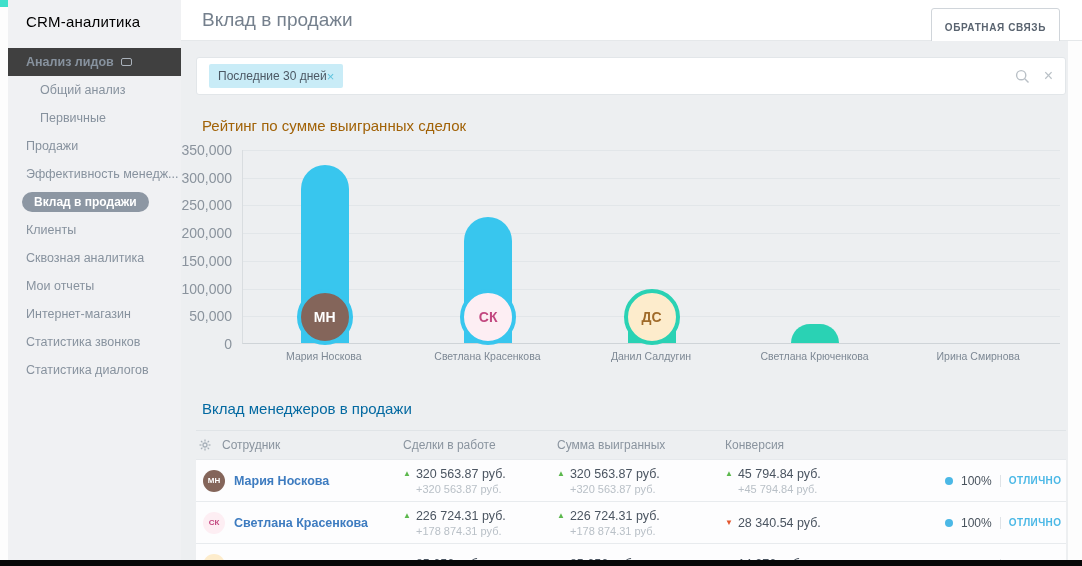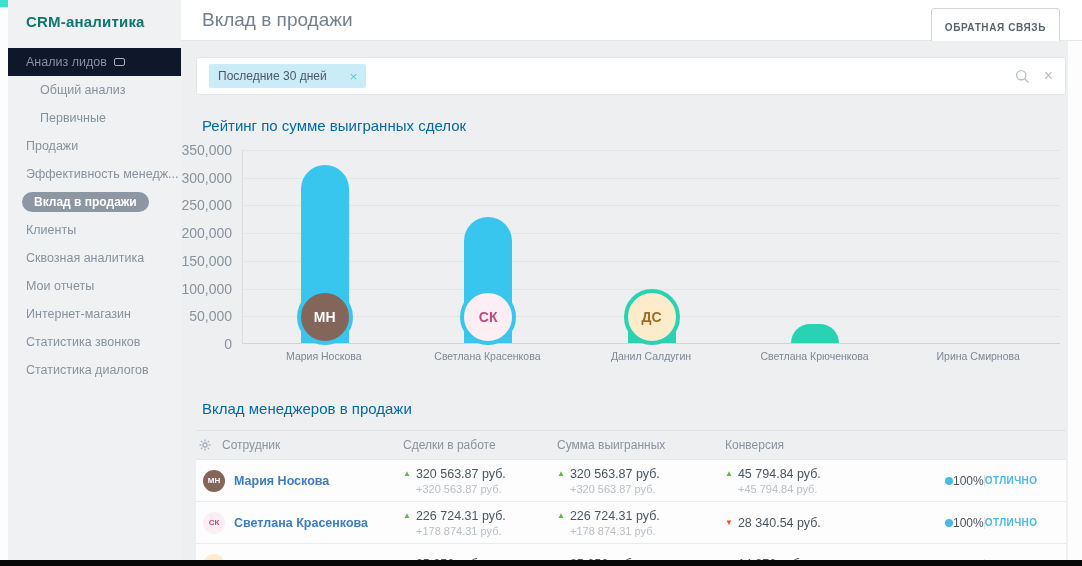--- a/index.html
+++ b/index.html
@@ -6,52 +6,52 @@
   html,body { width:1082px; height:566px; overflow:hidden;
     font-family:"Liberation Sans","DejaVu Sans",sans-serif; background:#fff; }
   .app { position:relative; width:1082px; height:566px; background:#fff; }
 
   
   .edge-strip { position:absolute; left:0; top:0; width:8px; height:560px; background:#fdfdfd; }
   .edge-notch { position:absolute; left:0; top:0; width:8px; height:7px; background:#3fe0cb; }
 
   
   .sidebar { position:absolute; left:8px; top:0; width:173px; height:560px; background:#f0f1f3; }
-  .sidebar-title { padding:13px 0 0 18px; font-size:15px; font-weight:bold; color:#0f766e; letter-spacing:.2px; }
+  .sidebar-title { padding:13px 0 0 18px; font-size:15px; font-weight:normal; color:#000000; letter-spacing:.2px; }
   .nav { position:absolute; top:48px; left:0; right:0; }
   .nav-item { height:28px; line-height:28px; padding-left:18px; font-size:12.5px; color:#87929e;
     white-space:nowrap; overflow:hidden; text-overflow:ellipsis; cursor:pointer; display:flex; align-items:center; gap:7px;}
-  .nav-item.highlight { background:#0f172a; }
+  .nav-item.highlight { background:#404040;font-weight:bold; }
   .nav-item.indent { padding-left:32px; }
   .nav-item.selected-wrap { padding-left:14px; }
   .pill { background:#8d97a3; color:#fff; font-weight:bold; font-size:12px; border-radius:12px;
     padding:4px 12px; line-height:1; }
   .mini-badge { display:inline-block; width:11px; height:8px; border:1px solid #aab2bb; border-radius:2px; }
 
   
   .main { position:absolute; left:181px; top:0; width:901px; height:566px; background:#fff; }
   .topbar { position:absolute; left:0; top:0; width:901px; height:41px; background:#fff; border-bottom:1px solid #e5e8ea; }
   .page-title { position:absolute; left:21px; top:9px; font-size:19px; color:#75808d; }
   .feedback-btn { position:absolute; right:22px; top:8px; height:38px; padding:0 13px; background:#fff;
     border:1px solid #d0d5da; border-radius:3px; font-size:10px; font-weight:bold; letter-spacing:.6px;
     color:#5a6470; cursor:pointer; font-family:inherit; }
 
   .content { position:absolute; left:0; top:41px; width:887px; height:519px; background:#edeff1; }
 
   
   .filter-card { position:absolute; left:15px; top:16px; width:870px; height:38px; background:#fff;
     border:1px solid #e2e6e9; border-radius:3px; display:flex; align-items:center; padding:0 12px; }
   .tag { background:#c9ecf7; border-radius:2px; padding:5px 9px; font-size:12px; color:#4c5864;
-    display:flex; align-items:center; gap:23px; cursor:default; }
+    display:flex; align-items:center; gap:0; cursor:default; }
   .tag-close { color:#5fc3de; font-size:13px; cursor:pointer; line-height:1; }
   .filter-icons { margin-left:auto; display:flex; align-items:center; gap:14px; }
   .filter-clear { color:#b9c0c6; font-size:16px; cursor:pointer; line-height:1; }
 
   
-  .chart-title { position:absolute; left:21px; top:76px; font-size:15px; color:#0369a1; }
+  .chart-title { position:absolute; left:21px; top:76px; font-size:15px; color:#a16207; }
   .yaxis { position:absolute; left:0; top:102px; width:51px; height:208px; display:flex;
     flex-direction:column; justify-content:space-between; }
   .yaxis span { display:block; text-align:right; font-size:14px; color:#8a939d; line-height:14px; }
   .plot { position:absolute; left:61px; top:109px; width:818px; height:194px;
     border-left:1px solid #d9dde0; border-bottom:1px solid #cfd4d8;
     background-image:repeating-linear-gradient(to bottom,#e2e6e9 0,#e2e6e9 1px,transparent 1px,transparent 27.71px);
     display:flex; }
   .slot { position:relative; flex:1 1 0; height:100%; }
   .bar { position:absolute; bottom:0; left:50%; transform:translateX(-50%); width:48px;
     border-radius:26px 26px 0 0; }
@@ -71,21 +71,21 @@
   .trow { display:grid; grid-template-columns:207px 154px 168px 220px 1fr; align-items:center;
     height:42px; background:#fdfdfe; border-bottom:1px solid #e8ebee; }
   .c-name { display:flex; align-items:center; gap:9px; padding-left:7px; }
   .avatar-sm { width:22px; height:22px; border-radius:50%; display:flex; align-items:center;
     justify-content:center; font-size:8px; font-weight:bold; flex:0 0 22px; }
   .name { color:#3e7cc0; font-weight:bold; font-size:12.5px; text-decoration:none; cursor:pointer; }
   .val { font-size:12.5px; color:#4b5561; display:flex; align-items:center; gap:5px; }
   .tri { font-size:8px; line-height:1; }
   .tri.up { color:#5cb84d; } .tri.down { color:#e2572f; }
   .sub { font-size:11px; color:#b9c0c7; margin-top:2px; padding-left:13px; }
-  .conv { display:flex; align-items:center; }
+  .conv { display:flex; align-items:center; gap:8px; }
   .dot { width:8px; height:8px; border-radius:50%; background:#4bb8e6; }
   .pct { font-size:12px; color:#48525d; }
   .vline { width:1px; height:12px; background:#dfe3e7; }
   .grade { font-size:10px; font-weight:bold; letter-spacing:.4px; color:#4bb8e6; cursor:pointer; }
 
   .right-strip { position:absolute; left:887px; top:41px; width:14px; height:519px; background:#fdfdfd; }
   .bottom-strip { position:absolute; left:0; bottom:0; width:1082px; height:6px; background:#070707; z-index:9; }
 
   .gear-icon svg, .search-icon svg { display:block; }
 </style>

